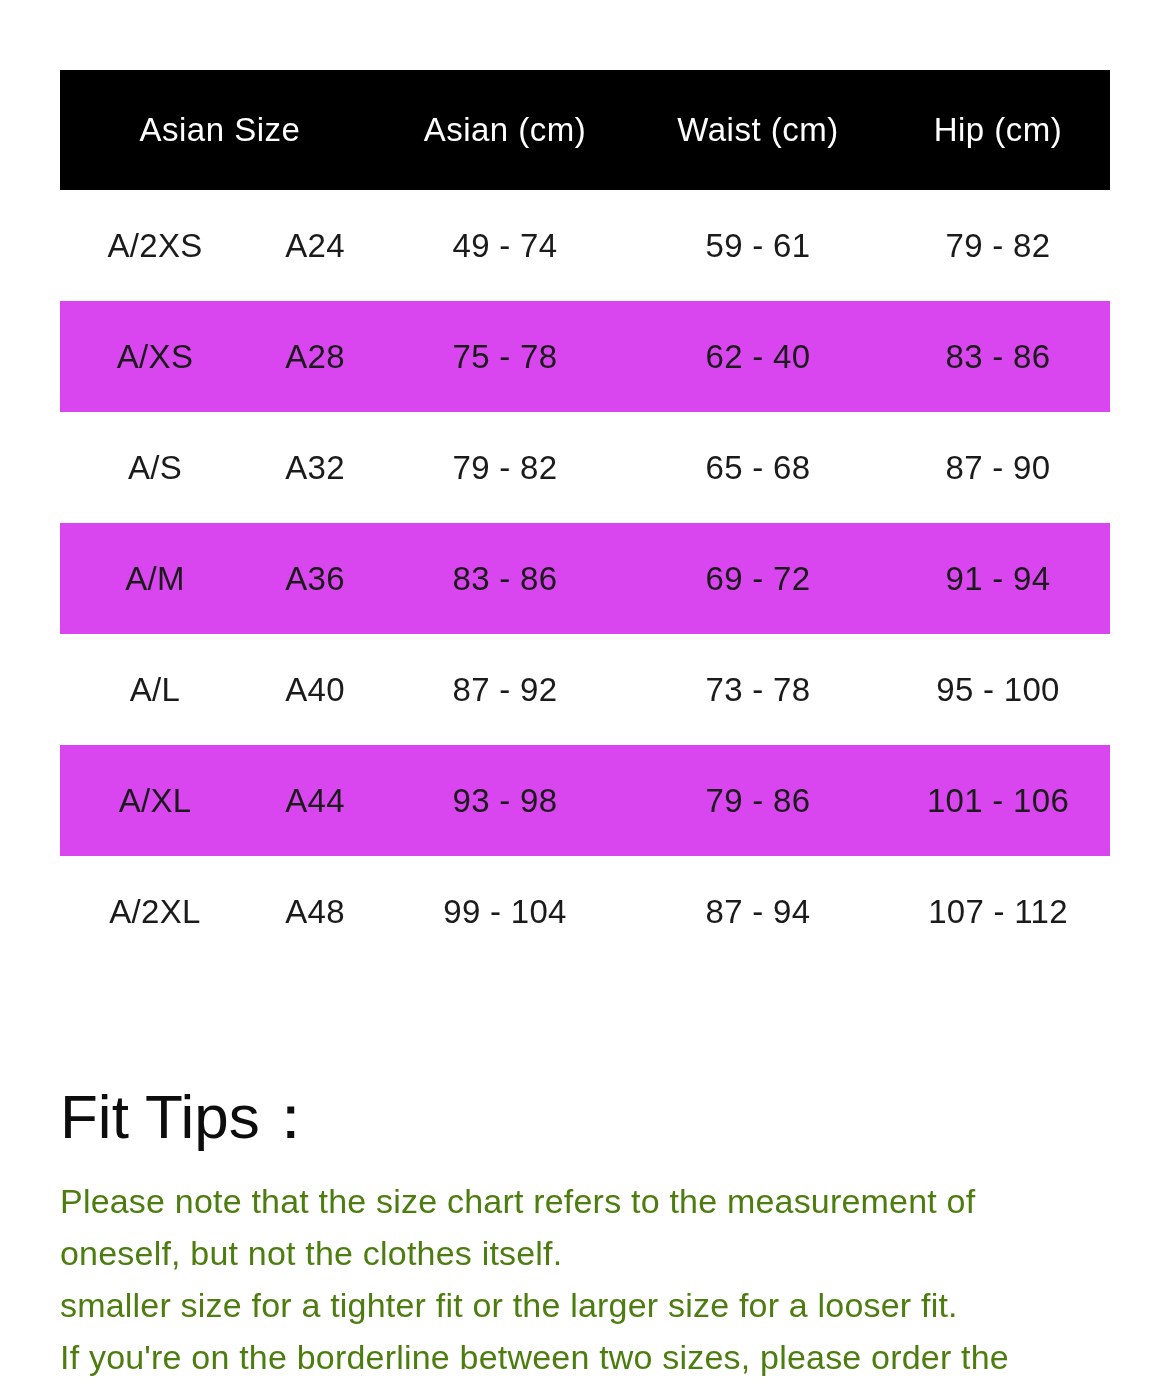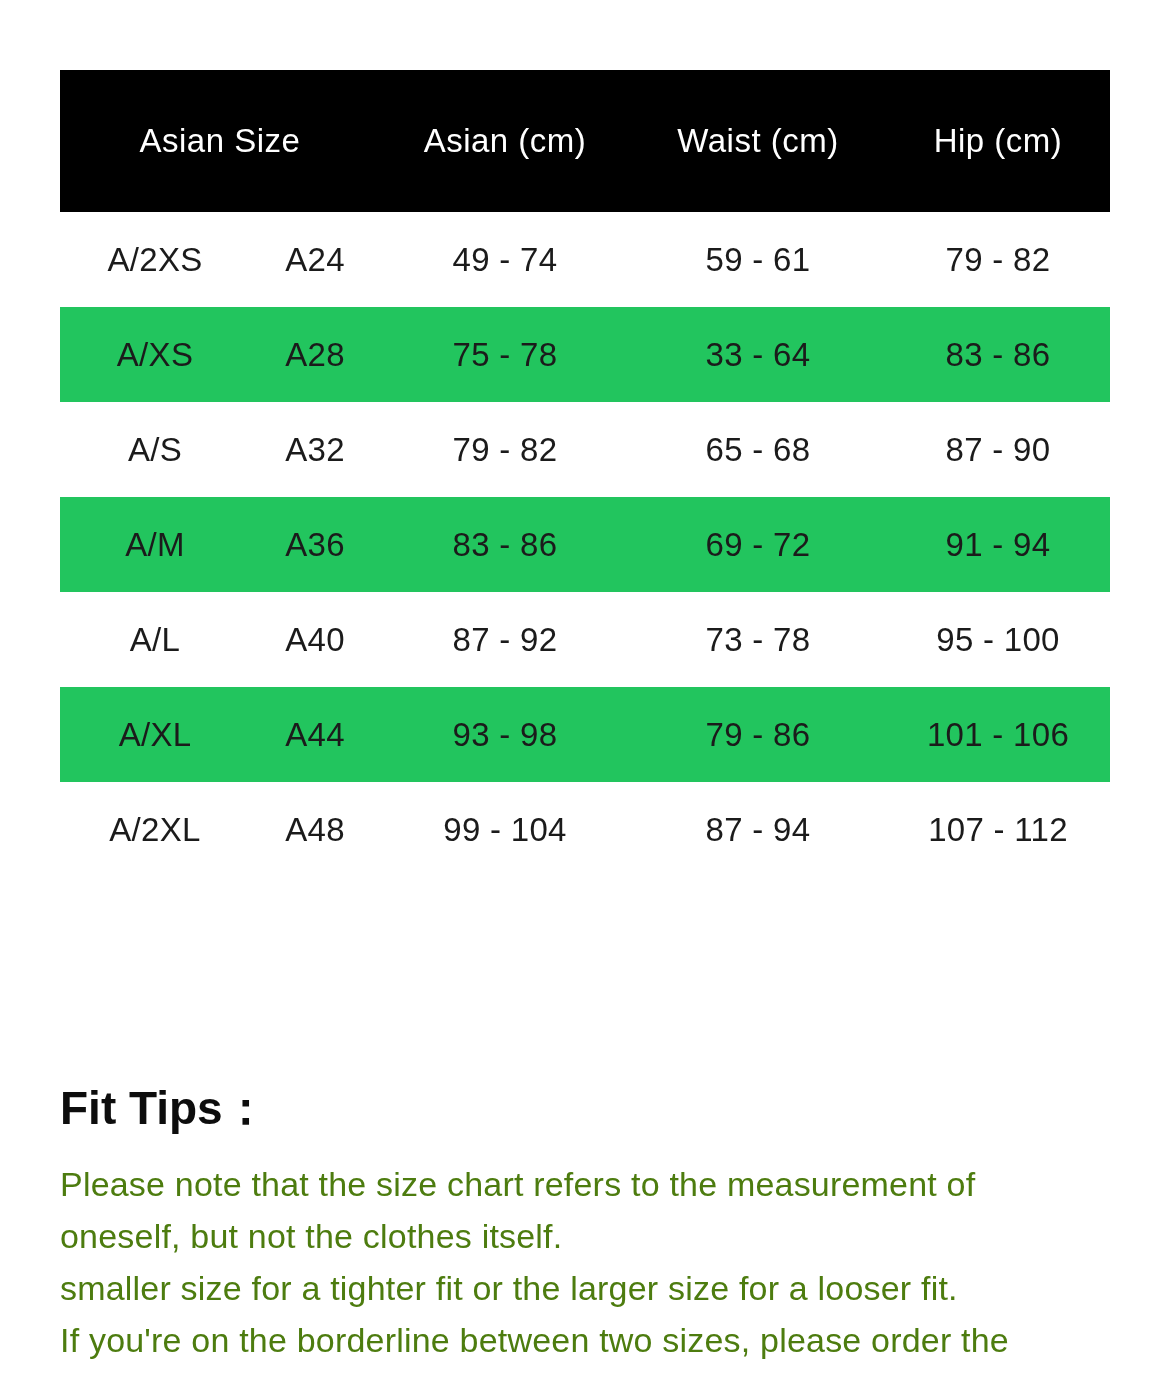--- a/index.html
+++ b/index.html
@@ -16,51 +16,51 @@
   
   .size-table {
     position: absolute;
     left: 60px;
     top: 70px;
     width: 1050px;
   }
   .thead {
     display: grid;
     grid-template-columns: 320px 250px 256px 224px;
-    height: 142px;
+    height: 120px;
     background: #000000;
     color: #ffffff;
     align-items: center;
     text-align: center;
     font-size: 33px;
     letter-spacing: 0.5px;
   }
   .trow {
     display: grid;
     grid-template-columns: 190px 130px 250px 256px 224px;
-    height: 95px;
+    height: 111px;
     align-items: center;
     text-align: center;
     font-size: 33px;
     color: #1b1b1b;
     letter-spacing: 0.3px;
   }
-  .trow.alt { background: #22c55e; }
+  .trow.alt { background: #d946ef; }
   .cell { white-space: nowrap; }
 
   
   .fit-tips {
     position: absolute;
     left: 60px;
     top: 1083px;
     width: 1062px;
   }
   .fit-tips-heading {
-    font-size: 46px;
-    font-weight: bold;
+    font-size: 62px;
+    font-weight: normal;
     color: #0d0d0d;
     margin: 0 0 24px 0;
     line-height: 1.1;
   }
   .fit-tips-line {
     font-size: 34px;
     line-height: 52px;
     color: #4d7c0f;
     letter-spacing: 0.2px;
   }
@@ -84,21 +84,21 @@
       <div class="cell">A24</div>
       <div class="cell">49 - 74</div>
       <div class="cell">59 - 61</div>
       <div class="cell">79 - 82</div>
     </div>
 
     <div class="trow alt">
       <div class="cell">A/XS</div>
       <div class="cell">A28</div>
       <div class="cell">75 - 78</div>
-      <div class="cell">33 - 64</div>
+      <div class="cell">62 - 40</div>
       <div class="cell">83 - 86</div>
     </div>
 
     <div class="trow">
       <div class="cell">A/S</div>
       <div class="cell">A32</div>
       <div class="cell">79 - 82</div>
       <div class="cell">65 - 68</div>
       <div class="cell">87 - 90</div>
     </div>

